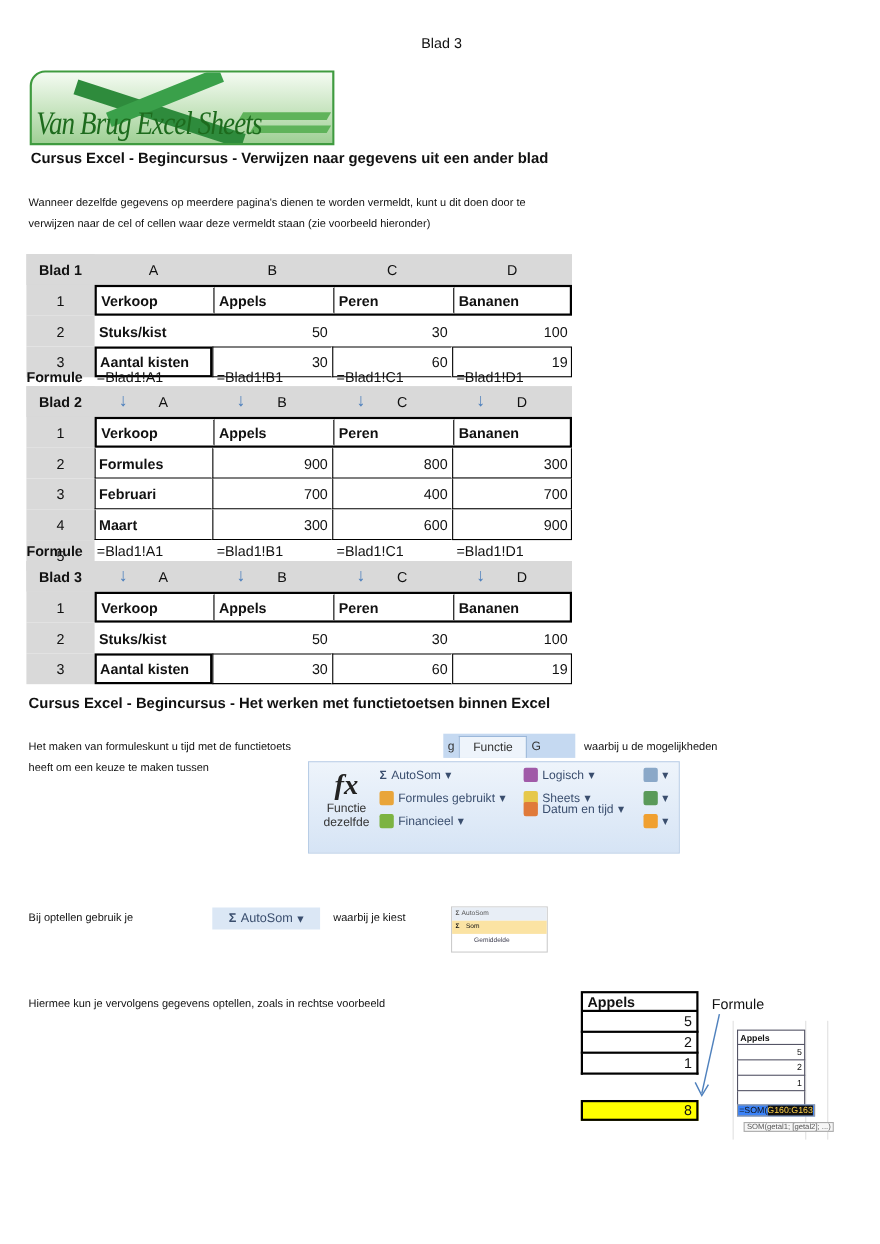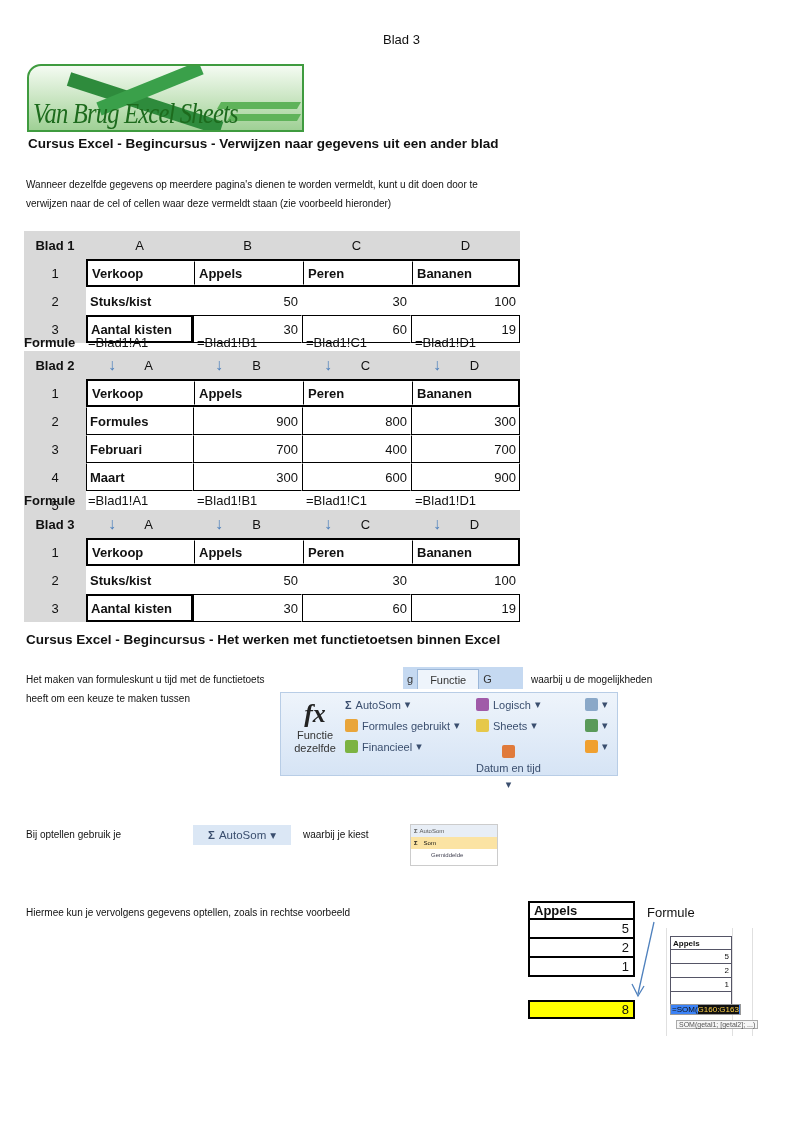--- a/index.html
+++ b/index.html
@@ -252,21 +252,21 @@
   <div class="item" style="left:195px;top:5px;">
       <span class="ico" style="background:#a05aa8;"></span>
       <span>Logisch</span>
       <span>▾</span>
     </div>
   <div class="item" style="left:195px;top:26px;">
       <span class="ico" style="background:#e6c84a;"></span>
       <span>Sheets</span>
       <span>▾</span>
     </div>
-  <div class="item" style="left:195px;top:52px;flex-direction:column;">
+  <div class="item" style="left:195px;top:36px;">
       <span class="ico" style="background:#e07a3a;"></span>
       <span>Datum en tijd</span>
       <span>▾</span>
     </div>
   <div class="item" style="left:304px;top:5px;">
       <span class="ico" style="background:#8aa8c8;"></span>
       <span>▾</span>
     </div>
   <div class="item" style="left:304px;top:26px;">
       <span class="ico" style="background:#5a9a5a;"></span>

